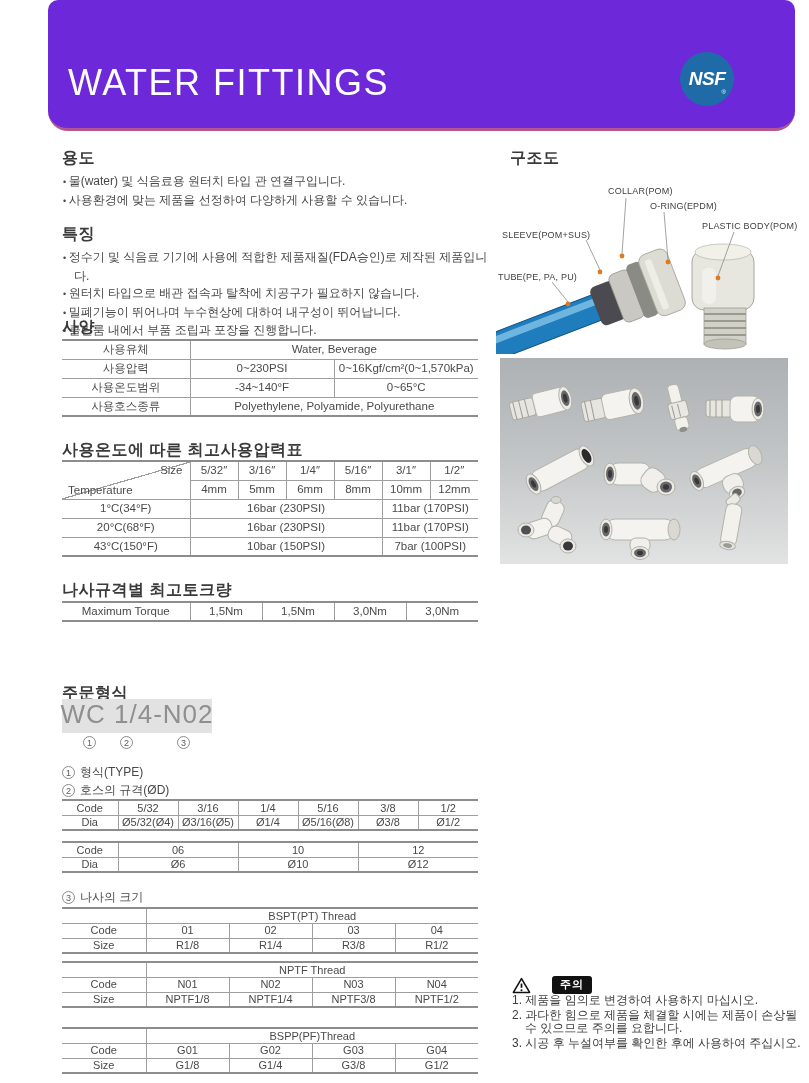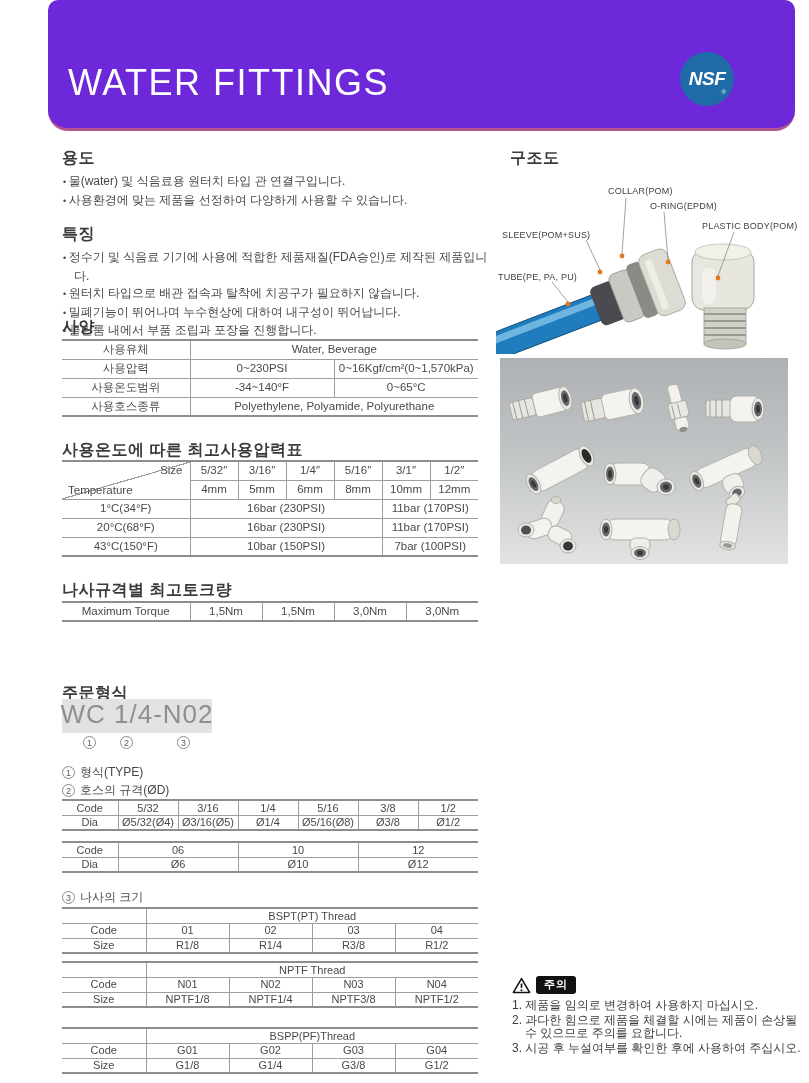--- a/index.html
+++ b/index.html
@@ -77,21 +77,21 @@
   
   .diagram { position:absolute; left:496px; top:178px; width:302px; height:176px; }
   .photo {
     position:absolute; left:500px; top:358px; width:288px; height:206px;
     background:linear-gradient(180deg,#aeb1b4 0%,#c3c6c7 50%,#e2e3e3 100%);
   }
   .lbl { font-size:9px; fill:#3f3f3f; letter-spacing:0.2px; }
 
   
   .caution { position:absolute; left:512px; top:976px; width:292px; }
-  .caution-head { display:flex; align-items:center; gap:5px; margin-bottom:5px; }
+  .caution-head { display:flex; align-items:center; gap:21px; }
   .badge {
     background:#111; color:#fff; font-size:11px; font-weight:bold;
     padding:1px 8px 2px; border-radius:3px; letter-spacing:1px;
   }
   .citem {
     font-size:12px; color:#3d3d3d; line-height:13.5px;
     padding-left:13px; text-indent:-13px; margin-bottom:1px;
   }
 </style>
 </head>

